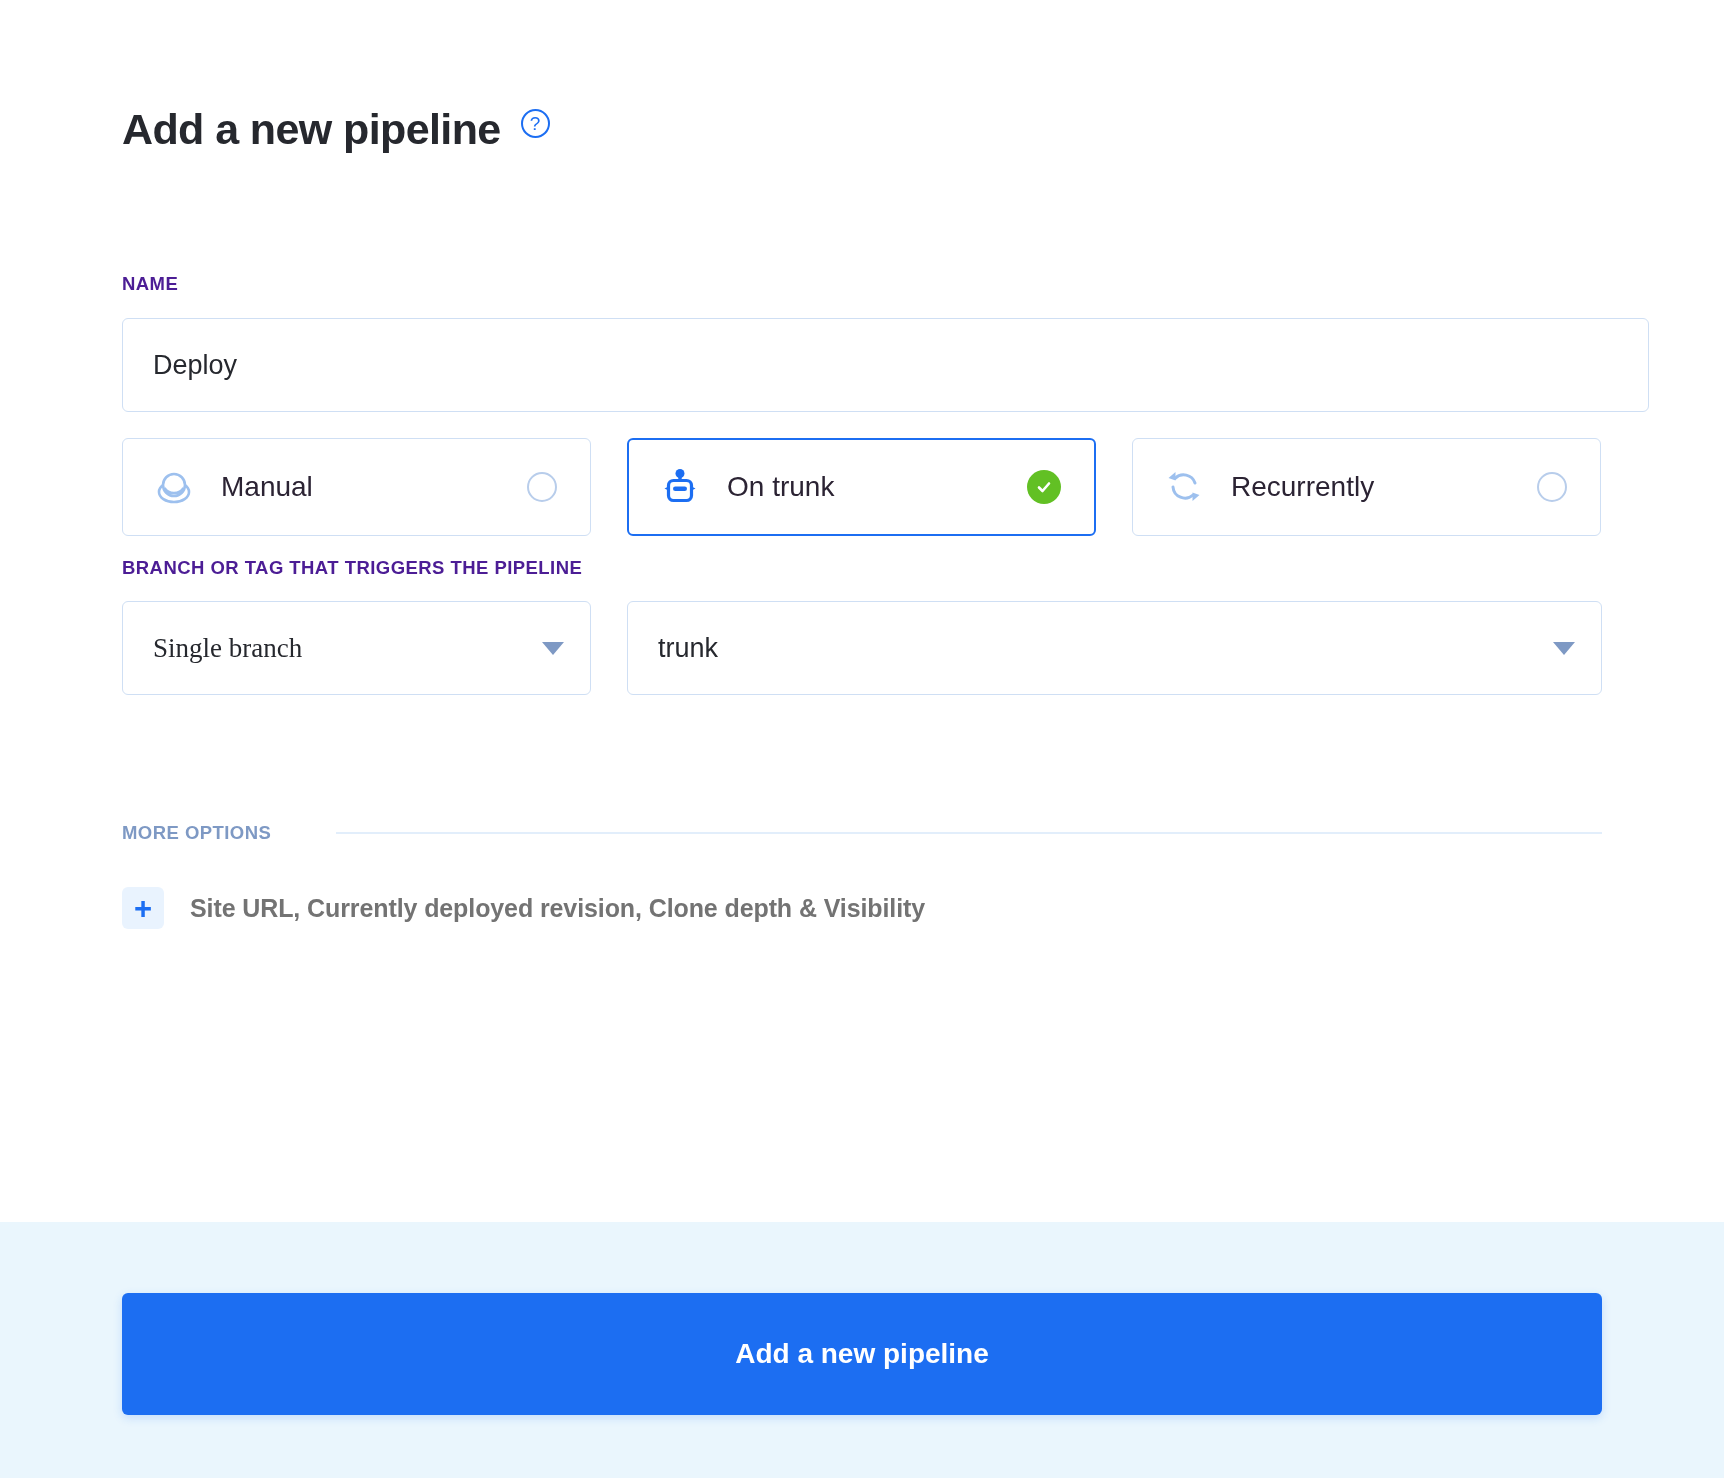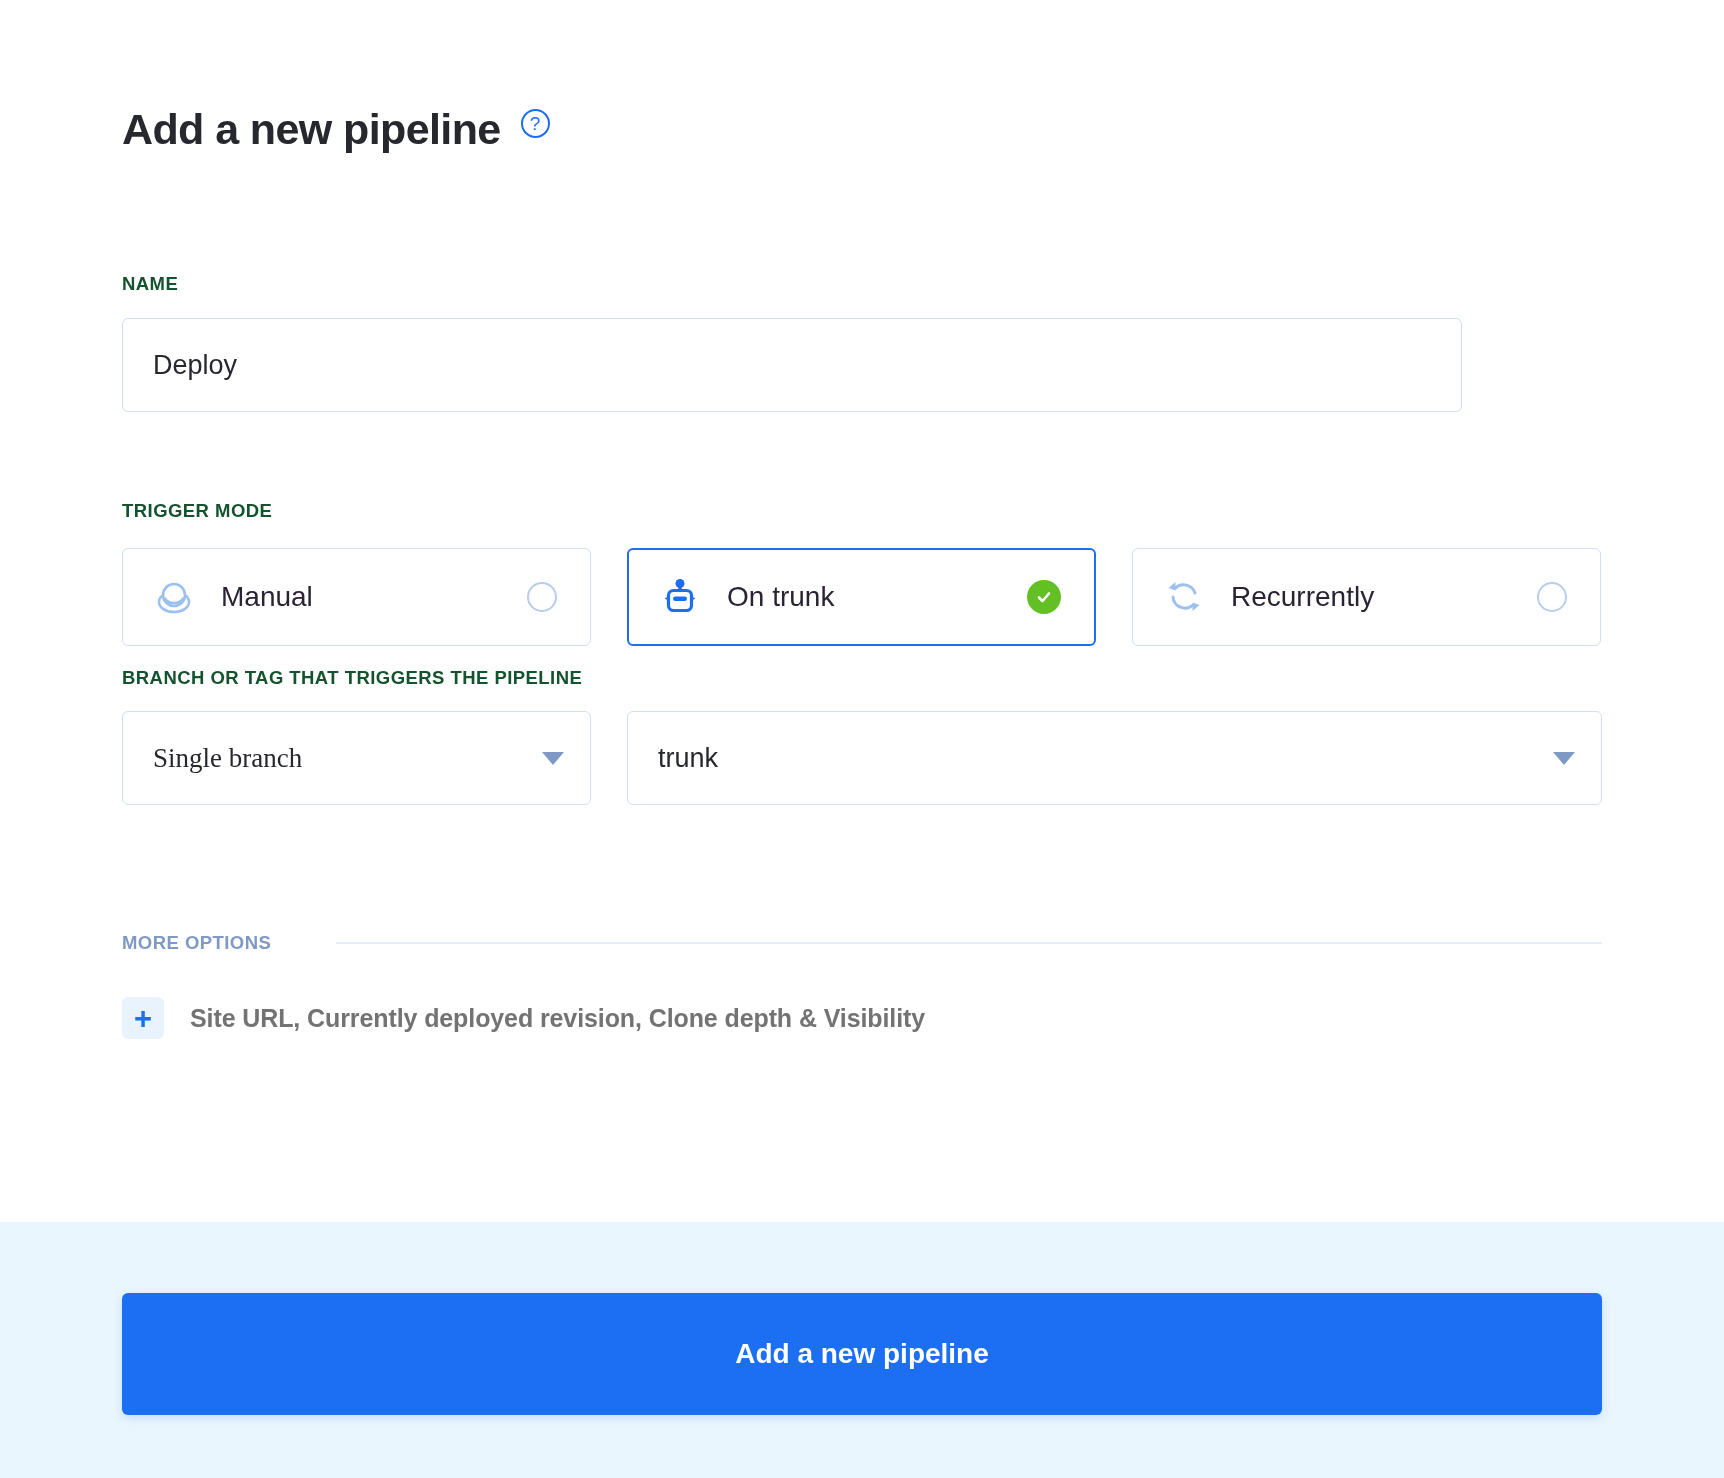--- a/index.html
+++ b/index.html
@@ -63,33 +63,33 @@
     align-items: center;
     justify-content: center;
     line-height: 1;
     cursor: pointer;
   }
 
   
   .field-label {
     font-size: 18.5px;
     font-weight: bold;
-    color: #14532d;
+    color: #4c1d95;
     letter-spacing: 0.45px;
     text-transform: uppercase;
   }
 
   .label-name     { margin-top: 114px; }
   .label-trigger  { margin-top: 88px; }
   .label-branch   { margin-top: 21px; }
 
   
   .text-input {
     margin-top: 23px;
-    width: 1340px;
+    width: 1527px;
     height: 94px;
     border: 1.5px solid #cfdff4;
     border-radius: 6px;
     background: #ffffff;
     font-family: "Liberation Sans", sans-serif;
     font-size: 27px;
     color: #26282e;
     padding: 0 30px;
     outline: none;
   }
@@ -270,21 +270,20 @@
       <div class="title-row">
         <div class="page-title">Add a new pipeline</div>
         <div class="help-icon">?</div>
       </div>
 
       
       <div class="field-label label-name">NAME</div>
       <input class="text-input" type="text" value="Deploy" style="">
 
       
-      <div class="field-label label-trigger">TRIGGER MODE</div>
 
       <div class="trigger-row">
 
         <div class="trigger-card">
           <span class="trigger-icon">
             <svg width="42" height="42" viewBox="0 0 42 42" fill="none">
               <ellipse cx="21" cy="26" rx="15" ry="10" stroke="#9dc0ee" stroke-width="2.6"></ellipse>
               <circle cx="21" cy="19" r="11" fill="#ffffff" stroke="#9dc0ee" stroke-width="2.6"></circle>
               <path d="M11.5 22 A 10.5 9 0 0 0 30.5 22" stroke="#9dc0ee" stroke-width="2.6" fill="none"></path>
             </svg>

